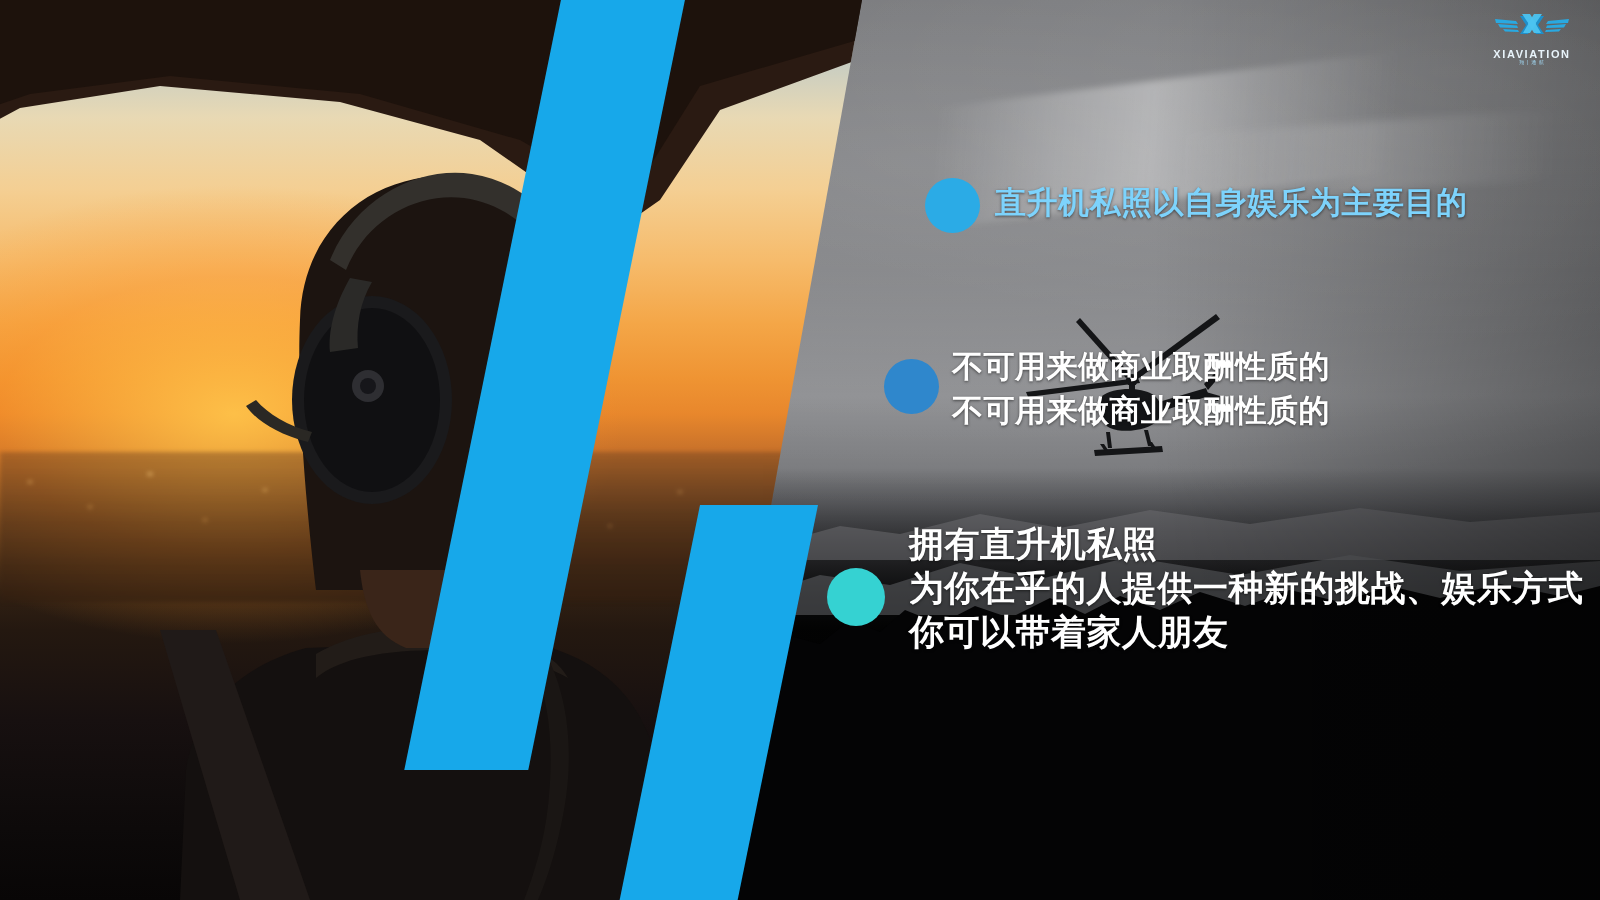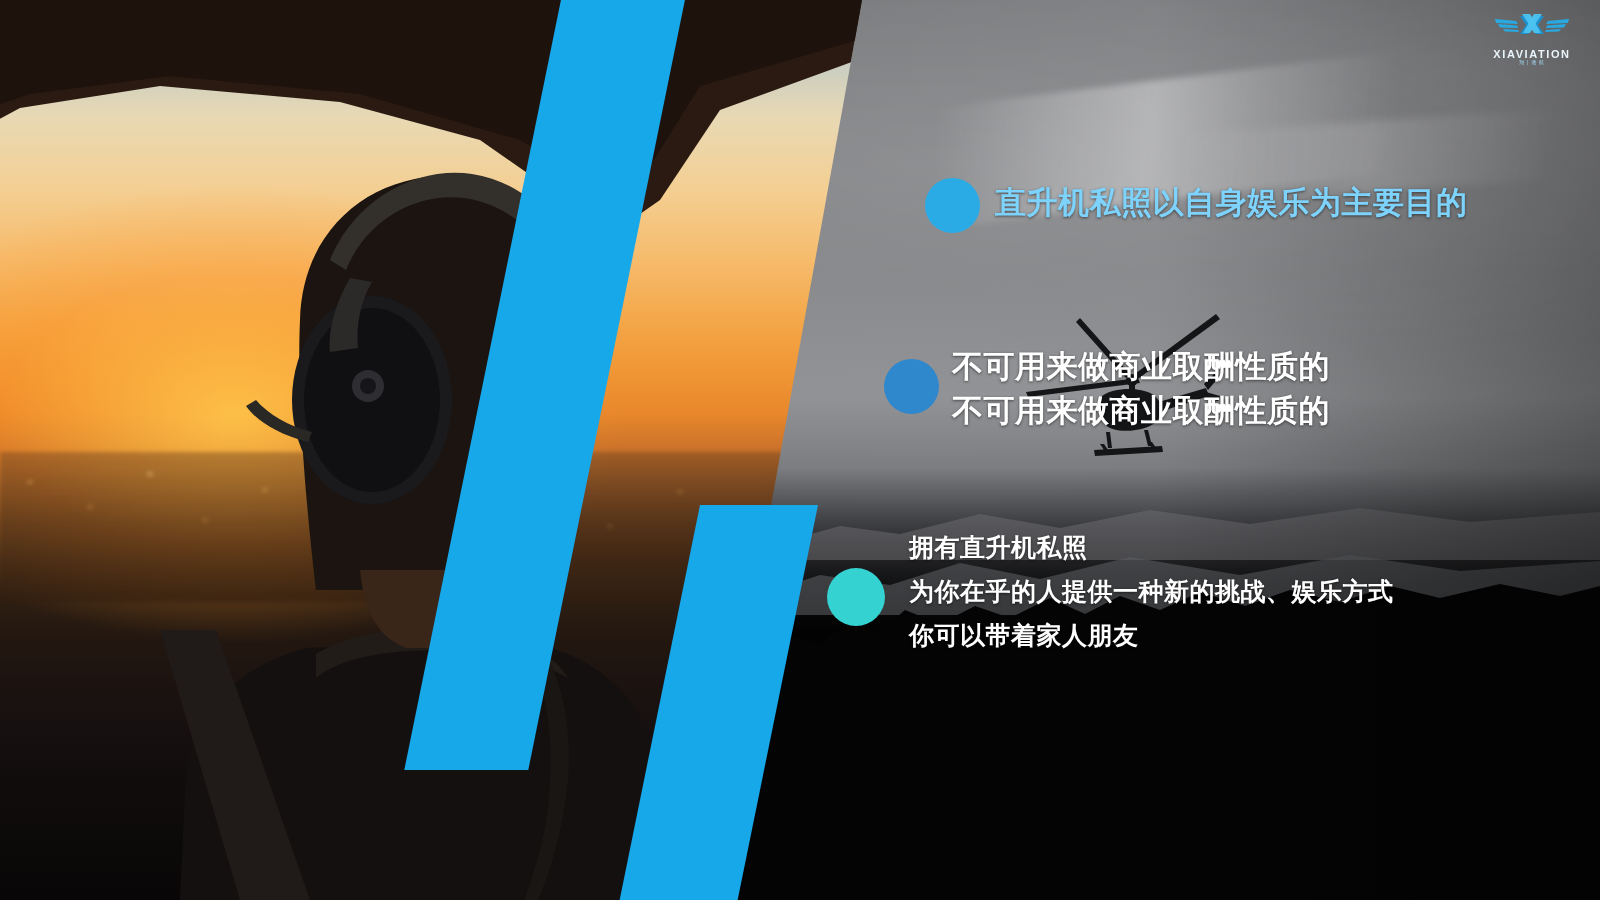--- a/index.html
+++ b/index.html
@@ -168,21 +168,21 @@
   
   #b1-dot{ left:925px; top:178px; width:55px; height:55px; }
   #b1-text{ left:995px; top:181px; font-size:31px; line-height:44px; }
 
   
   #b2-dot{ left:884px; top:359px; width:55px; height:55px; }
   #b2-text{ left:952px; top:345px; font-size:31px; line-height:44px;text-align:right; }
 
   
   #b3-dot{ left:827px; top:568px; width:58px; height:58px; }
-  #b3-text{ left:909px; top:525px; font-size:25px; line-height:44px; }
+  #b3-text{ left:909px; top:525px; font-size:35px; line-height:44px;font-family:Liberation Mono, monospace; }
 
   
   .logo{
     position:absolute; right:22px; top:8px;
     width:92px; height:58px;
     text-align:center;
   }
   .logo-mark{ display:block; margin:0 auto; }
   .logo-name{
     display:block;

